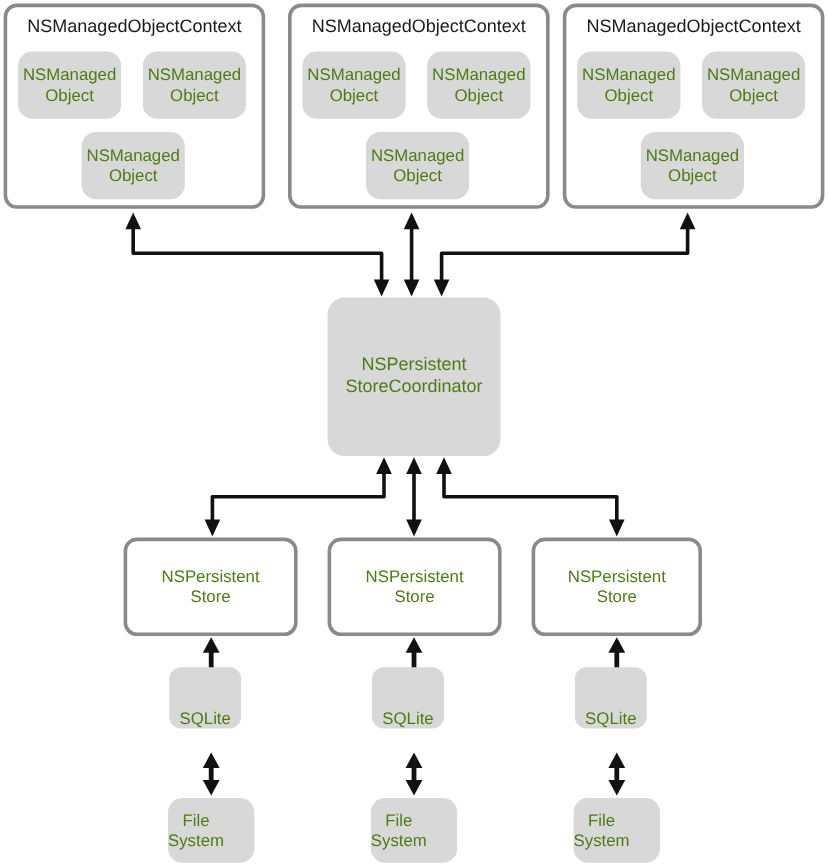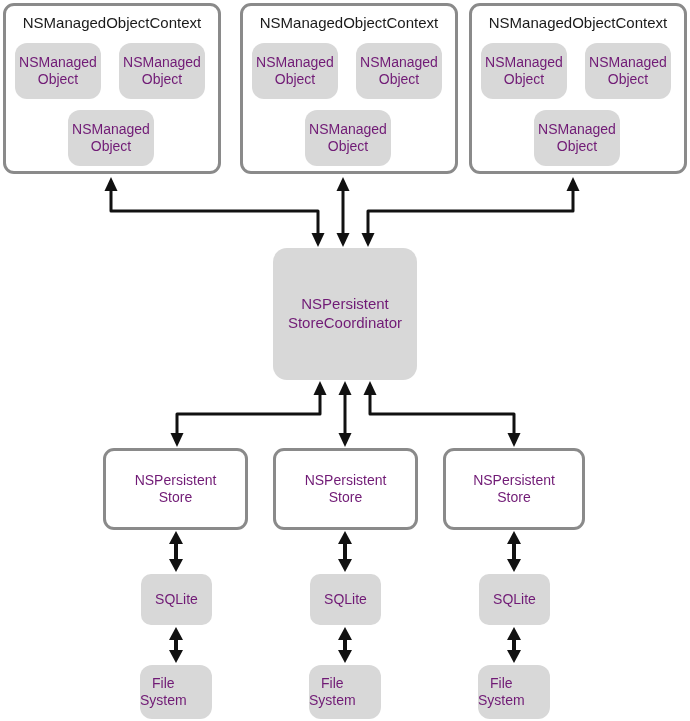--- a/index.html
+++ b/index.html
@@ -42,36 +42,36 @@
   .store {
     position:absolute; top:448px; width:145px; height:82px;
     box-sizing:border-box;
     border:3px solid #8a8a8a; border-radius:11px;
     background:#ffffff;
     display:flex; align-items:center; justify-content:center;
   }
   .st1 { left:103px; } .st2 { left:273px; } .st3 { left:443px; width:142px; }
 
   .sqlite {
-    position:absolute; top:574px; width:71px; height:51px;
+    position:absolute; top:556px; width:60px; height:51px;
     background:#d8d8d8; border-radius:10px;
-    display:flex; align-items:center; justify-content:center;
+    display:flex; align-items:flex-end; justify-content:center;
   }
   .sq1 { left:141px; } .sq2 { left:310px; } .sq3 { left:479px; }
 
   .fs {
     position:absolute; top:665px; width:72px; height:54px;
     background:#d8d8d8; border-radius:12px;
     display:flex; align-items:center; justify-content:flex-start;
   }
   .fs1 { left:140px; } .fs2 { left:309px; } .fs3 { left:478px; }
 
   .label {
     white-space:pre-line; text-align:center;
-    font-size:14px; line-height:1.25; color:#701a75;
+    font-size:14px; line-height:1.25; color:#4d7c0f;
   }
 </style>
 </head>
 <body>
 
 <div class="diagram">
 
   <svg class="arrows" width="690" height="721" viewBox="0 0 690 721" stroke="#111111" fill="none" stroke-width="3" stroke-linejoin="round">
 
     <g>

